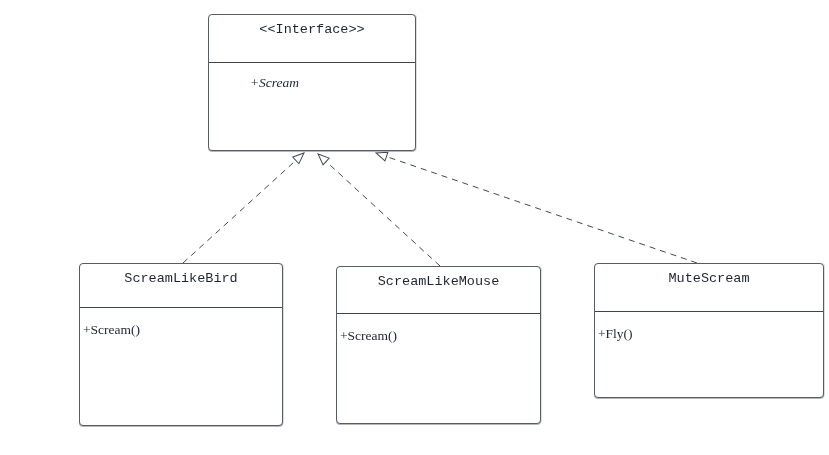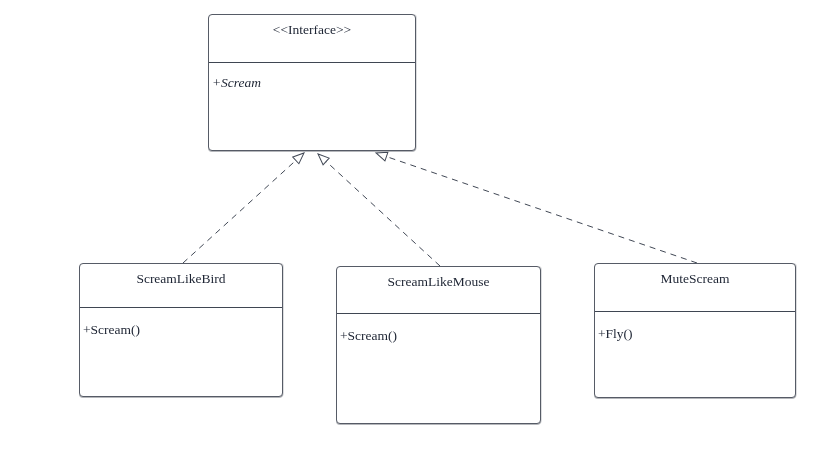--- a/index.html
+++ b/index.html
@@ -38,22 +38,22 @@
     line-height: 18px;
     font-size: 13.5px;
   }
   .uml-members {
     flex: 1 1 auto;
     padding: 13px 2px 0 3px;
     font-size: 13.5px;
     line-height: 17px;
     text-align: left;
   }
-  .uml-members.italic { font-style: italic; }
-  .stereotype, .class-name { font-size: 13.5px; }
+  .uml-members.italic { font-style: italic; margin-left: 38px; }
+  .stereotype, .class-name { font-size: 13.5px; font-family: Liberation Mono, monospace; }
 </style>
 </head>
 <body>
 
 <div class="canvas">
 
   <svg class="connectors" viewBox="0 0 829 455" xmlns="http://www.w3.org/2000/svg">
     <defs>
       <marker id="hollowArrow" markerUnits="userSpaceOnUse" markerWidth="14" markerHeight="12" refX="12" refY="5.5" orient="auto">
         <path d="M1,1 L12,5.5 L1,10 Z" fill="#ffffff" stroke="#414855" stroke-width="1"></path>
@@ -66,39 +66,39 @@
 
   <div class="uml-class" style="left:208px; top:14px; width:208px; height:137px;">
     <div class="uml-header" style="height:48px;">
       <div class="stereotype">&lt;&lt;Interface&gt;&gt;</div>
     </div>
     <div class="uml-members italic" style="padding-top:11px;">
       <div>+Scream</div>
     </div>
   </div>
 
-  <div class="uml-class" style="left:79px; top:263px; width:204px; height:134px;">
+  <div class="uml-class" style="left:79px; top:263px; width:204px; height:163px;">
     <div class="uml-header" style="height:44px;">
       <div class="class-name">ScreamLikeBird</div>
     </div>
     <div class="uml-members">
       <div>+Scream()</div>
     </div>
   </div>
 
   <div class="uml-class" style="left:336px; top:266px; width:205px; height:158px;">
     <div class="uml-header" style="height:47px;">
       <div class="class-name">ScreamLikeMouse</div>
     </div>
     <div class="uml-members">
       <div>+Scream()</div>
     </div>
   </div>
 
-  <div class="uml-class" style="left:594px; top:263px; width:202px; height:135px;">
+  <div class="uml-class" style="left:594px; top:263px; width:230px; height:135px;">
     <div class="uml-header" style="height:48px;">
       <div class="class-name">MuteScream</div>
     </div>
     <div class="uml-members">
       <div>+Fly()</div>
     </div>
   </div>
 
 </div>
 

